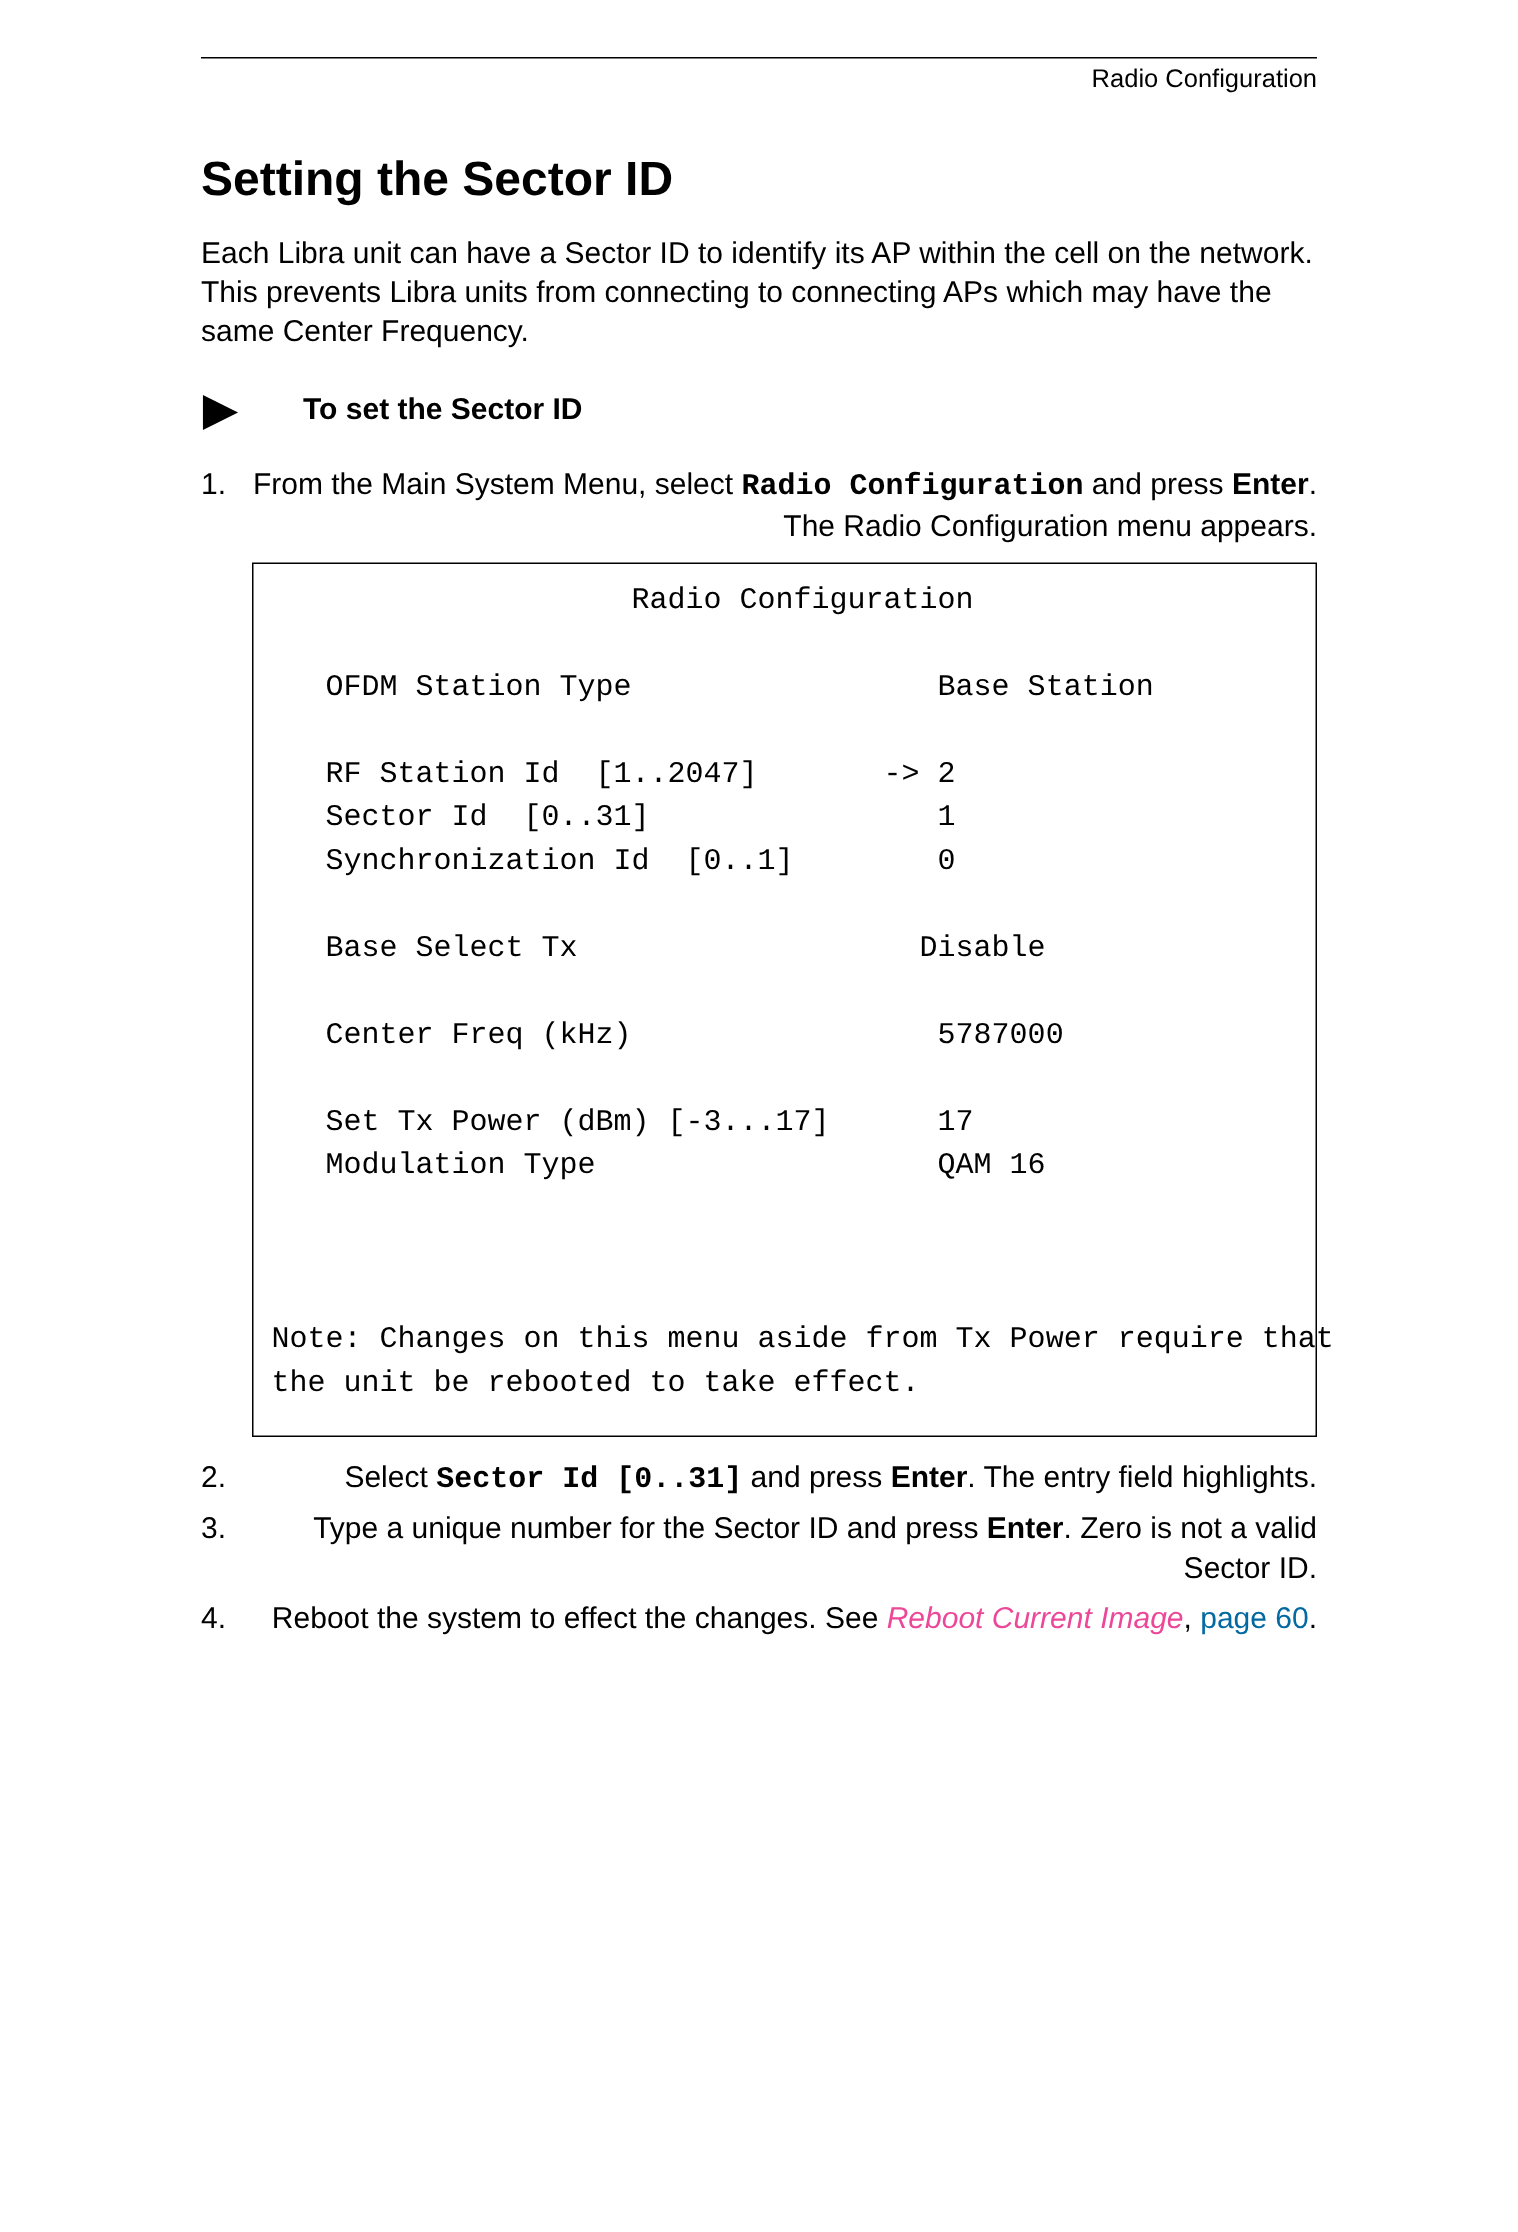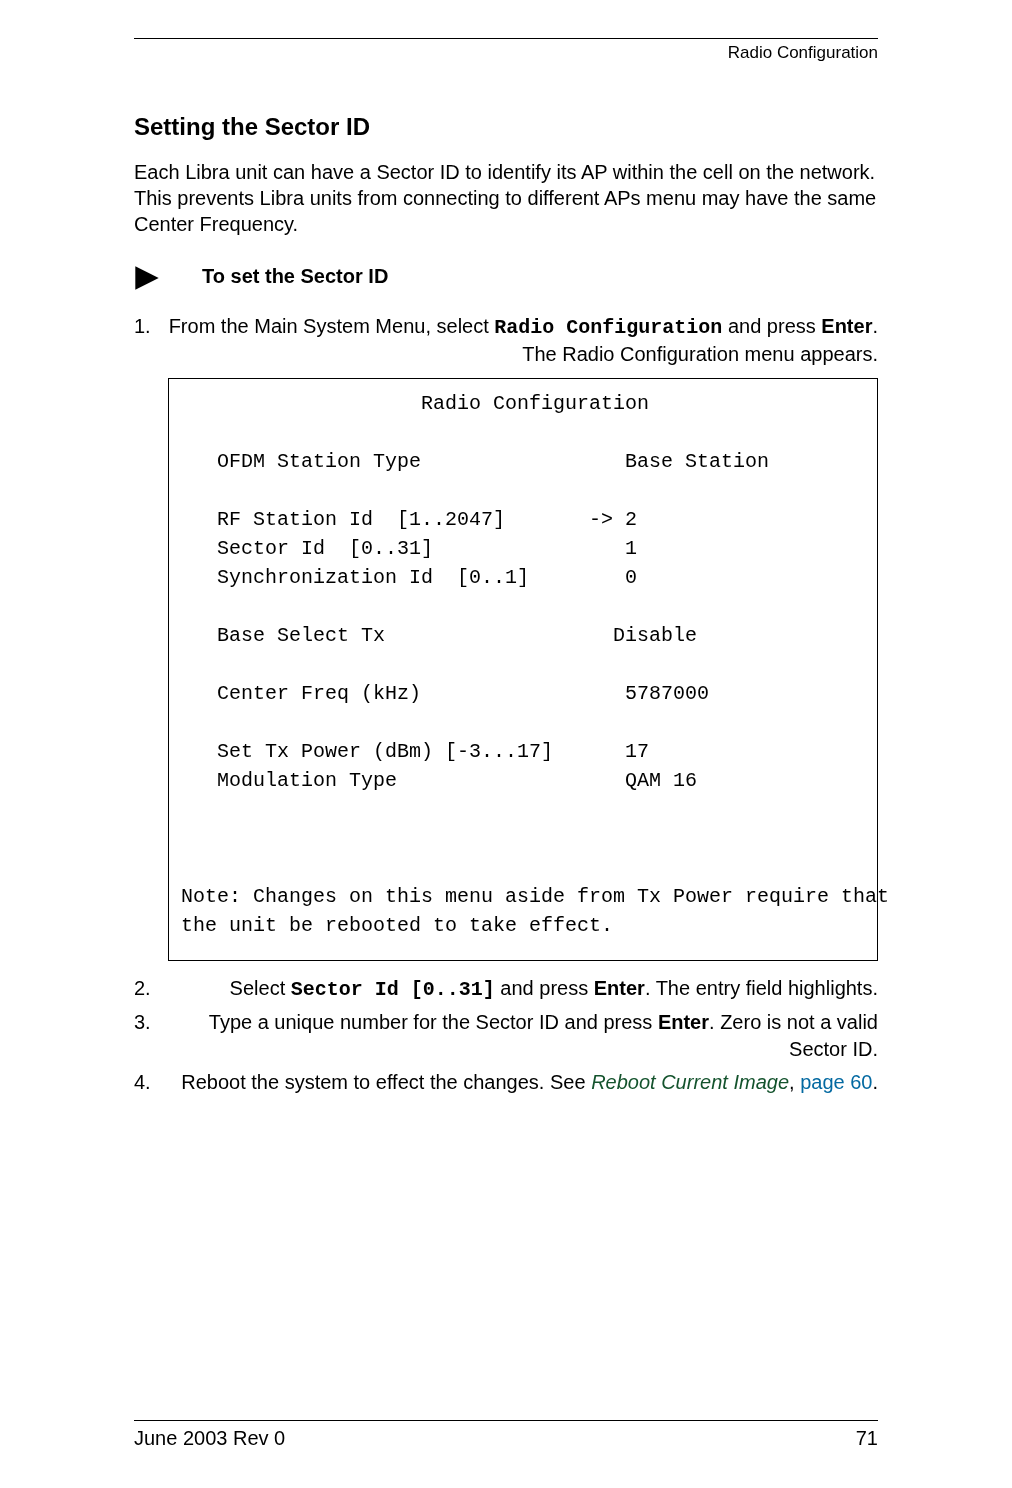--- a/index.html
+++ b/index.html
@@ -20,23 +20,23 @@
   .header-line {
     border-top: 1.5px solid #000;
     margin-bottom: 4px;
   }
   .header-label {
     text-align: right;
     font-size: 17px;
     font-family: Arial, Helvetica, sans-serif;
   }
   .section-title {
-    font-size: 24px;
+    font-size: 32px;
     font-weight: bold;
-    margin-top: 50px;
+    margin-top: 38px;
     margin-bottom: 18px;
     font-family: Arial, Helvetica, sans-serif;
   }
   .body-text {
     font-size: 20px;
     line-height: 1.3;
     font-family: Arial, Helvetica, sans-serif;
   }
   .proc-row {
     display: flex;
@@ -69,21 +69,21 @@
   .step-body {
     flex: 1;
     text-align: right;
   }
   .mono {
     font-family: "Courier New", Courier, monospace;
     font-weight: bold;
   }
   .bold { font-weight: bold; }
   .link {
-    color: #14532d;
+    color: #ec4899;
     font-style: italic;
   }
   .link-page {
     color: #0369a1;
   }
   .terminal-box {
     border: 1.5px solid #000;
     margin: 10px 0 14px 34px;
     padding: 10px 12px 20px 12px;
     font-family: "Courier New", Courier, monospace;
@@ -111,21 +111,21 @@
 </head>
 <body>
 
 <div class="page">
 
   <div class="header-line"></div>
   <div class="header-label">Radio Configuration</div>
 
   <div class="section-title">Setting the Sector ID</div>
 
-  <div class="body-text">Each Libra unit can have a Sector ID to identify its AP within the cell on the network. This prevents Libra units from connecting to different APs menu may have the same Center Frequency.</div>
+  <div class="body-text">Each Libra unit can have a Sector ID to identify its AP within the cell on the network. This prevents Libra units from connecting to connecting APs which may have the same Center Frequency.</div>
 
   <div class="proc-row">
     <span class="arrow-icon">
       <svg viewBox="0 0 100 100">
           <polygon points="5,5 95,50 5,95" fill="#000"></polygon>
         </svg>
     </span>
     <span class="proc-title">To set the Sector ID</span>
   </div>
 
@@ -173,21 +173,14 @@
     </div>
   </div>
 
   <div class="step">
     <div class="step-num">4.</div>
     <div class="step-body">
       <span>Reboot the system to effect the changes. See </span><span class="link">Reboot Current Image</span><span>, </span><span class="link-page">page 60</span><span>.</span>
     </div>
   </div>
 
-  <div class="footer">
-    <div class="footer-line"></div>
-    <div class="footer-row">
-      <span>June 2003 Rev 0</span>
-      <span>71</span>
-    </div>
-  </div>
 
 </div>
 
 </body></html>

